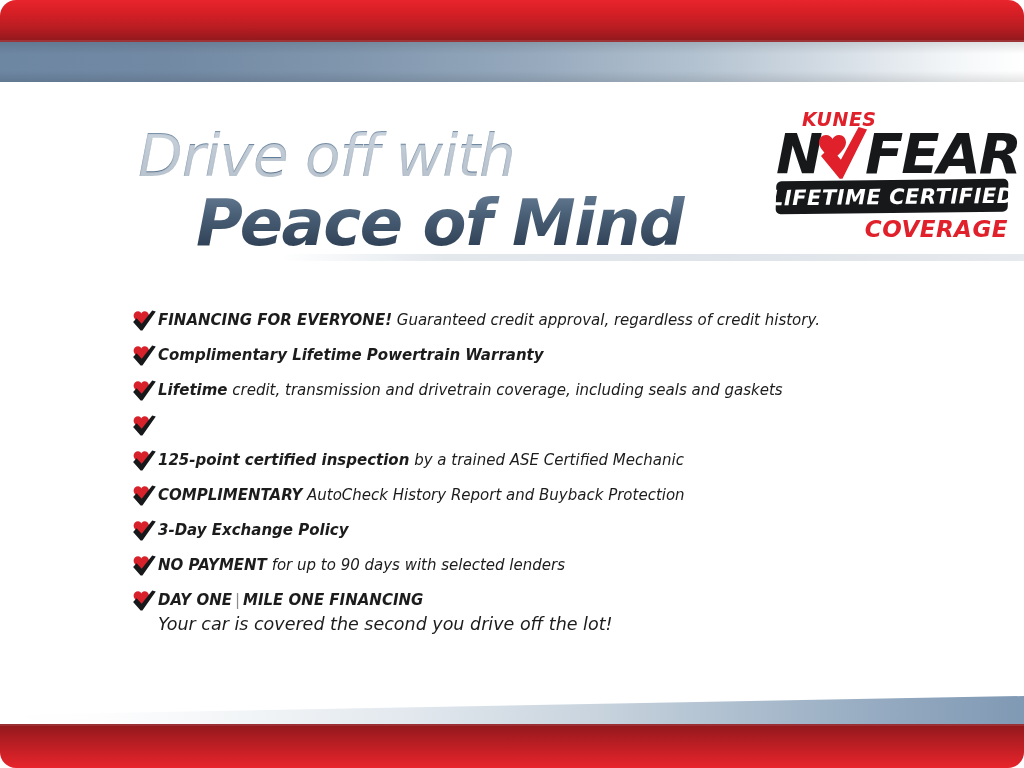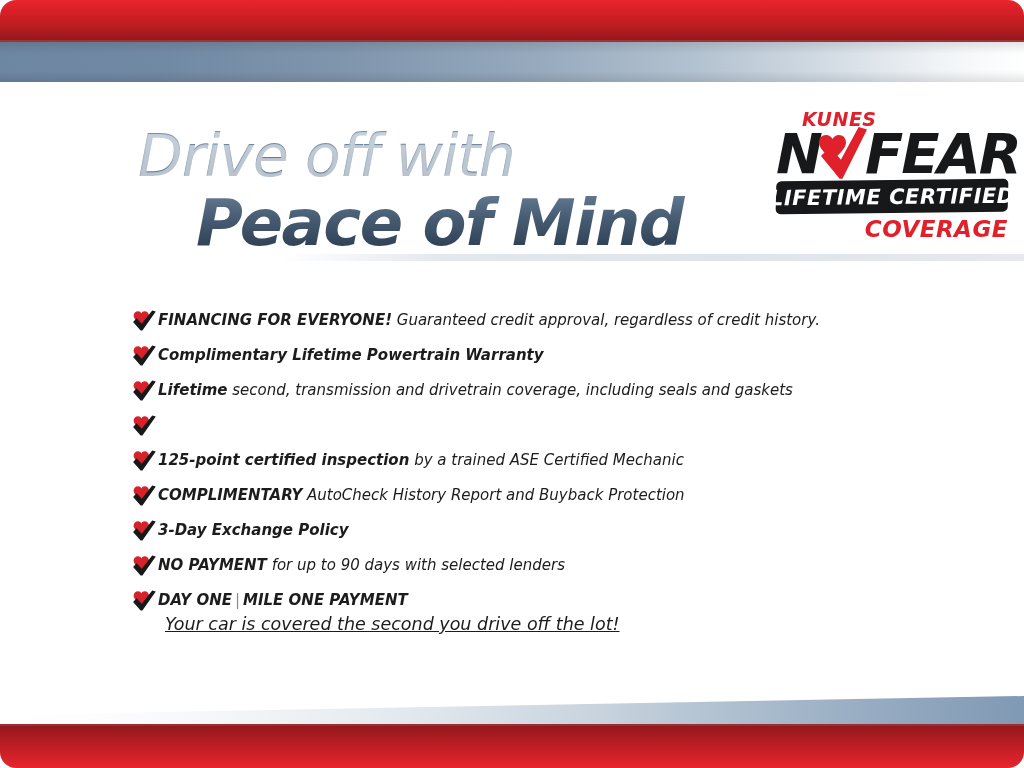--- a/index.html
+++ b/index.html
@@ -263,23 +263,22 @@
     color: #8d8d8d;
     padding: 0 3px;
   }
   .benefit-subline {
     font-family: "DejaVu Sans", sans-serif;
     font-style: italic;
     font-weight: 400;
     font-size: 17.5px;
     line-height: 24px;
     color: #1c1c1c;
-    margin-left: 35px;
+    margin-left: 28px;
     white-space: nowrap;
-    text-decoration: underline;
   }
 </style>
 </head>
 <body>
 
 <div id="ad-card">
 
   <div class="band-red-top"></div>
   <div class="band-gray-top"></div>
   <div class="band-gray-top-shade"></div>
@@ -335,21 +334,21 @@
       <span class="benefit-text"><span class="strong">Complimentary Lifetime Powertrain Warranty</span><span class="regular"></span></span>
     </div>
 
     <div class="benefit-row">
       <span class="benefit-check">
         <svg width="28" height="22" viewBox="0 0 28 22" aria-hidden="true">
           <path d="M8.2 1.2 C5.6 1.2 3.6 3.1 3.6 5.8 C3.6 9.2 8.4 12.8 11.3 15.2 C14.2 12.8 19 9.2 19 5.8 C19 3.1 17 1.2 14.4 1.2 C12.8 1.2 11.9 2.2 11.3 3.4 C10.7 2.2 9.8 1.2 8.2 1.2 Z" fill="#d8222b"></path>
           <path d="M25.8 1.6 L12.4 20.4 L10.6 20.4 L3.1 12.0 L6.6 8.2 L11.7 13.7 L22.2 0.6 Z" fill="#16181a"></path>
         </svg>
       </span>
-      <span class="benefit-text"><span class="strong">Lifetime</span><span class="regular"> second, transmission and drivetrain coverage, including seals and gaskets</span></span>
+      <span class="benefit-text"><span class="strong">Lifetime</span><span class="regular"> credit, transmission and drivetrain coverage, including seals and gaskets</span></span>
     </div>
 
     <div class="benefit-row">
       <span class="benefit-check">
         <svg width="28" height="22" viewBox="0 0 28 22" aria-hidden="true">
           <path d="M8.2 1.2 C5.6 1.2 3.6 3.1 3.6 5.8 C3.6 9.2 8.4 12.8 11.3 15.2 C14.2 12.8 19 9.2 19 5.8 C19 3.1 17 1.2 14.4 1.2 C12.8 1.2 11.9 2.2 11.3 3.4 C10.7 2.2 9.8 1.2 8.2 1.2 Z" fill="#d8222b"></path>
           <path d="M25.8 1.6 L12.4 20.4 L10.6 20.4 L3.1 12.0 L6.6 8.2 L11.7 13.7 L22.2 0.6 Z" fill="#16181a"></path>
         </svg>
       </span>
     </div>
@@ -395,21 +394,21 @@
     </div>
 
     <div class="benefit-row" style="display:block;">
       <div style="display:flex; align-items:flex-start;">
         <span class="benefit-check">
           <svg width="28" height="22" viewBox="0 0 28 22" aria-hidden="true">
             <path d="M8.2 1.2 C5.6 1.2 3.6 3.1 3.6 5.8 C3.6 9.2 8.4 12.8 11.3 15.2 C14.2 12.8 19 9.2 19 5.8 C19 3.1 17 1.2 14.4 1.2 C12.8 1.2 11.9 2.2 11.3 3.4 C10.7 2.2 9.8 1.2 8.2 1.2 Z" fill="#d8222b"></path>
             <path d="M25.8 1.6 L12.4 20.4 L10.6 20.4 L3.1 12.0 L6.6 8.2 L11.7 13.7 L22.2 0.6 Z" fill="#16181a"></path>
           </svg>
         </span>
-        <span class="benefit-text"><span class="strong">DAY ONE</span><span class="benefit-sep">|</span><span class="strong">MILE ONE PAYMENT</span></span>
+        <span class="benefit-text"><span class="strong">DAY ONE</span><span class="benefit-sep">|</span><span class="strong">MILE ONE FINANCING</span></span>
       </div>
       <div class="benefit-subline">Your car is covered the second you drive off the lot!</div>
     </div>
 
   </div>
 
   <div class="band-gray-bottom"></div>
   <div class="band-red-bottom"></div>
 
 </div>

